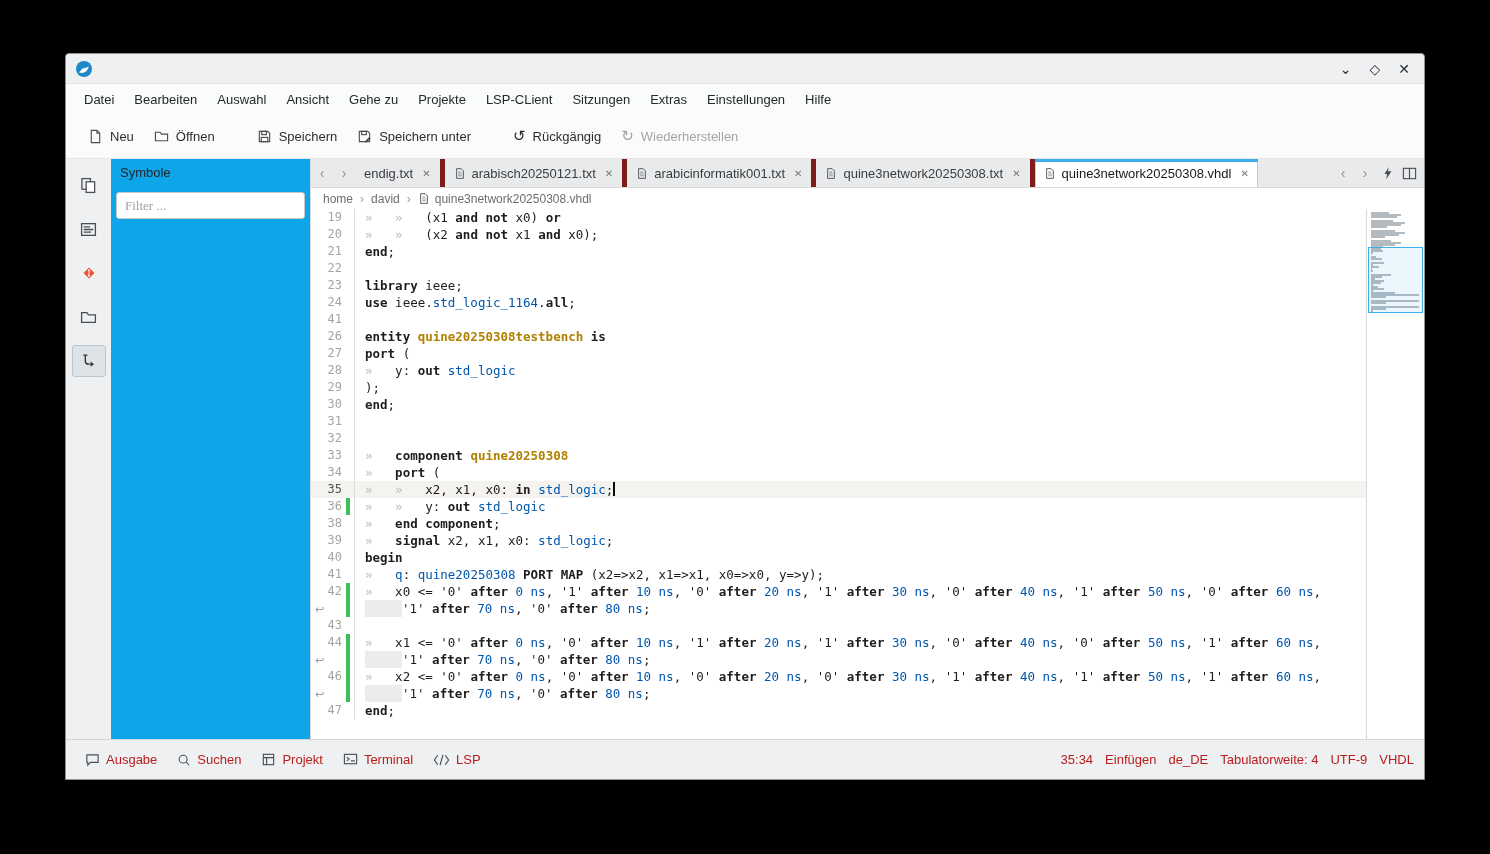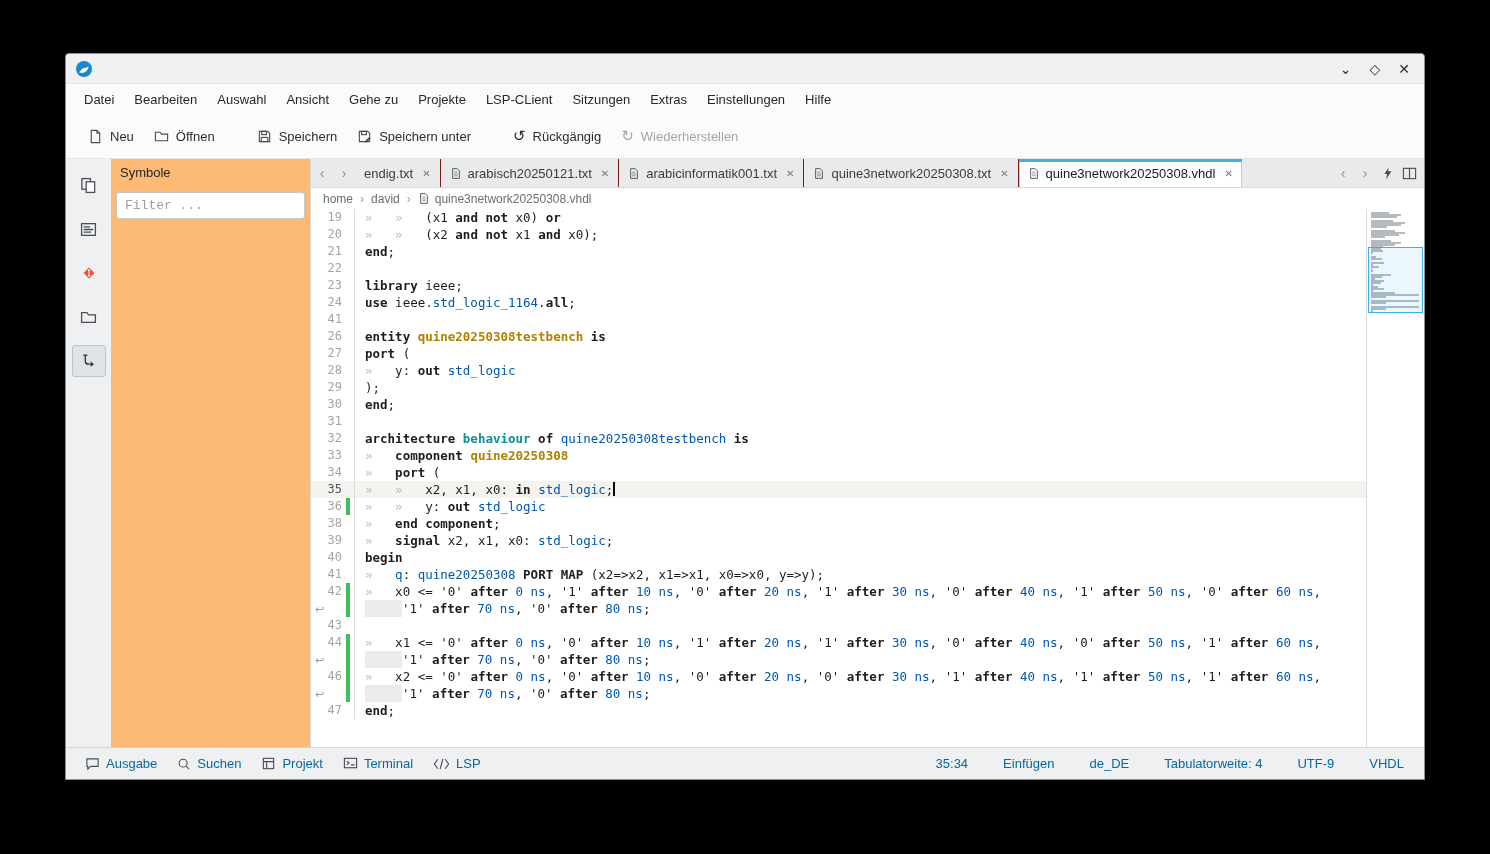--- a/index.html
+++ b/index.html
@@ -15,34 +15,34 @@
   .menubar{height:30px;flex:none;display:flex;align-items:center;background:#fafbfb;padding-left:8px}
   .menuitem{padding:5px 10px;color:#26292b}
   .toolbar{height:45px;flex:none;display:flex;align-items:center;background:#fbfbfc;padding:0 12px;border-bottom:1px solid #e4e5e6}
   .tbtn{display:flex;align-items:center;gap:7px;padding:7px 10px;color:#2b2e30}
   .tbtn.disabled{color:#a3a5a7}
   
   .main{flex:1;display:flex;min-height:0}
   .iconstrip{width:45px;flex:none;display:flex;flex-direction:column;align-items:center;padding-top:10px;gap:12px}
   .stripbtn{width:34px;height:32px;display:flex;align-items:center;justify-content:center;border-radius:3px}
   .stripbtn.active{background:#dde3e7;border:1px solid #b9c6cf}
-  .sidebar{width:200px;flex:none;display:flex;flex-direction:column;background:#fdba74;border-right:1px solid #d6d7d8;min-height:0}
+  .sidebar{width:200px;flex:none;display:flex;flex-direction:column;background:#0ea5e9;border-right:1px solid #d6d7d8;min-height:0}
   .sidebar-header{padding:6px 9px;color:#232629}
   .sidebar-tree{flex:1;background:#fff;border:1px solid #cfd0d2;margin:0 1px;padding:4px 2px;overflow:hidden;min-height:0}
   .tree-item{display:flex;align-items:flex-start;white-space:nowrap;overflow:hidden}
   .tree-elbow{flex:none;width:8px;height:9px;border-left:1px dotted #a6a7a9;border-bottom:1px dotted #a6a7a9;margin:1px 3px 0 3px}
   .tree-label{font-size:12.5px;color:#3c3f41;overflow:hidden;text-overflow:ellipsis}
-  .filter{margin:6px 5px;height:27px;border:1px solid #c6c7c9;border-radius:3px;background:#fff;padding:0 8px;font-size:13px;color:#2b2e30;font-family:Liberation Mono, monospace}
+  .filter{margin:6px 5px;height:27px;border:1px solid #c6c7c9;border-radius:3px;background:#fff;padding:0 8px;font-size:13px;color:#2b2e30;font-family:Liberation Serif, serif}
   .filter::placeholder{color:#9d9fa1}
   
   .editorcol{flex:1;display:flex;flex-direction:column;min-width:0;background:#fff}
   .tabbar{height:29px;flex:none;background:#e9eaeb;display:flex;align-items:stretch;border-bottom:1px solid #d9dadb}
   .tabnav{width:22px;display:flex;align-items:center;justify-content:center;color:#8e9092;font-size:14px}
   .tablist{display:flex;overflow:hidden}
-  .tab{display:flex;align-items:center;gap:6px;padding:0 9px;border-right:1px solid #7f1d1d;color:#3a3d3f;white-space:nowrap}
+  .tab{display:flex;align-items:center;gap:6px;padding:0 9px;border-right:5px solid #7f1d1d;color:#3a3d3f;white-space:nowrap}
   .tab.active{background:#fff;color:#17191b;box-shadow:inset 0 3px 0 #3daee9,inset 1px 0 0 #c8c9ca,inset -1px 0 0 #c8c9ca;border-right:none;margin-bottom:-1px}
   .tabclose{color:#76787a;font-size:10px;margin-left:3px;font-family:"DejaVu Sans",sans-serif}
   .tabbar-right{margin-left:auto;display:flex;align-items:stretch;padding-right:4px}
   .breadcrumb{height:21px;flex:none;background:#fff;display:flex;align-items:center;padding-left:12px;gap:7px;font-size:12px;color:#6b6e70}
   .crumb-sep{color:#9b9da0}
   .crumb-file{display:flex;align-items:center;gap:5px}
   
   .editorbody{flex:1;display:flex;min-height:0;overflow:hidden}
   .codearea{flex:1;min-width:0;overflow:hidden;font-family:"DejaVu Sans Mono",monospace;font-size:12.5px;line-height:17px;background:#fff}
   .row{display:flex;height:17px;white-space:pre}
@@ -62,24 +62,24 @@
   .tk-n{color:#0057ae}
   .tk-e{color:#b08000;font-weight:700}
   .tk-a{color:#0d8f93;font-weight:700}
   .tk-c{color:#1f1c1b}
   .tk-tab{color:#bdbdb9}
   
   .minimap{width:58px;flex:none;border-left:1px solid #d8d9da;background:#fff;position:relative;padding:3px 4px}
   .mmbar{height:1.5px;margin-bottom:0.5px;background:#b3bac0}
   .mmview{position:absolute;left:1px;right:1px;border:1px solid #3daee9;background:rgba(61,174,233,0.10)}
   
-  .statusbar{height:32px;flex:none;background:#eff0f1;border-top:1px solid #d4d5d6;display:flex;align-items:center;padding:0 10px;color:#0369a1}
+  .statusbar{height:40px;flex:none;background:#eff0f1;border-top:1px solid #d4d5d6;display:flex;align-items:center;padding:0 10px;color:#b91c1c}
   .sb-left{display:flex;gap:2px}
   .sbbtn{display:flex;align-items:center;gap:6px;padding:4px 9px}
-  .sb-right{margin-left:auto;display:flex;gap:35px;margin-right:10px}
+  .sb-right{margin-left:auto;display:flex;gap:12px;}
   .icn{display:inline-flex;align-items:center;justify-content:center}
   .icn svg{display:block}
   .uglyph{font-family:"DejaVu Sans",sans-serif;font-size:15px;line-height:1}
 </style>
 </head>
 <body>
 
 <div class="window">
   <div class="titlebar">
     <span class="appicon icn">
@@ -301,21 +301,21 @@
             <div class="row"><div class="gutter"><span class="ln">22</span></div><div class="code"></div></div>
             <div class="row"><div class="gutter"><span class="ln">23</span></div><div class="code"><span class="tk-k">library</span><span class="tk-p"> ieee;</span></div></div>
             <div class="row"><div class="gutter"><span class="ln">24</span></div><div class="code"><span class="tk-k">use</span><span class="tk-p"> ieee.</span><span class="tk-t">std_logic_1164</span><span class="tk-p">.</span><span class="tk-k">all</span><span class="tk-p">;</span></div></div>
             <div class="row"><div class="gutter"><span class="ln">41</span></div><div class="code"></div></div>
             <div class="row"><div class="gutter"><span class="ln">26</span></div><div class="code"><span class="tk-k">entity</span><span class="tk-p"> </span><span class="tk-e">quine20250308testbench</span><span class="tk-p"> </span><span class="tk-k">is</span></div></div>
             <div class="row"><div class="gutter"><span class="ln">27</span></div><div class="code"><span class="tk-k">port</span><span class="tk-p"> (</span></div></div>
             <div class="row"><div class="gutter"><span class="ln">28</span></div><div class="code"><span class="tk-tab">»   </span><span class="tk-p">y: </span><span class="tk-k">out</span><span class="tk-p"> </span><span class="tk-t">std_logic</span></div></div>
             <div class="row"><div class="gutter"><span class="ln">29</span></div><div class="code"><span class="tk-p">);</span></div></div>
             <div class="row"><div class="gutter"><span class="ln">30</span></div><div class="code"><span class="tk-k">end</span><span class="tk-p">;</span></div></div>
             <div class="row"><div class="gutter"><span class="ln">31</span></div><div class="code"></div></div>
-            <div class="row"><div class="gutter"><span class="ln">32</span></div><div class="code"><span class="tk-k">architecture</span><span class="tk-p"> </span><span class="tk-a">behaviour</span><span class="tk-p"> </span><span class="tk-k">of</span><span class="tk-p"> </span><span class="tk-t">quine20250308testbench</span><span class="tk-p"> </span><span class="tk-k">is</span></div></div>
+            <div class="row"><div class="gutter"><span class="ln">32</span></div></div>
             <div class="row"><div class="gutter"><span class="ln">33</span></div><div class="code"><span class="tk-tab">»   </span><span class="tk-k">component</span><span class="tk-p"> </span><span class="tk-e">quine20250308</span></div></div>
             <div class="row"><div class="gutter"><span class="ln">34</span></div><div class="code"><span class="tk-tab">»   </span><span class="tk-k">port</span><span class="tk-p"> (</span></div></div>
             <div class="row current"><div class="gutter"><span class="ln">35</span></div><div class="code"><span class="tk-tab">»   »   </span><span class="tk-p">x2, x1, x0: </span><span class="tk-k">in</span><span class="tk-p"> </span><span class="tk-t">std_logic</span><span class="tk-p">;</span><span class="cursor"></span></div></div>
             <div class="row"><div class="gutter"><span class="ln">36</span><span class="modbar"></span></div><div class="code"><span class="tk-tab">»   »   </span><span class="tk-p">y: </span><span class="tk-k">out</span><span class="tk-p"> </span><span class="tk-t">std_logic</span></div></div>
             <div class="row"><div class="gutter"><span class="ln">38</span></div><div class="code"><span class="tk-tab">»   </span><span class="tk-k">end</span><span class="tk-p"> </span><span class="tk-k">component</span><span class="tk-p">;</span></div></div>
             <div class="row"><div class="gutter"><span class="ln">39</span></div><div class="code"><span class="tk-tab">»   </span><span class="tk-k">signal</span><span class="tk-p"> x2, x1, x0: </span><span class="tk-t">std_logic</span><span class="tk-p">;</span></div></div>
             <div class="row"><div class="gutter"><span class="ln">40</span></div><div class="code"><span class="tk-k">begin</span></div></div>
             <div class="row"><div class="gutter"><span class="ln">41</span></div><div class="code"><span class="tk-tab">»   </span><span class="tk-t">q</span><span class="tk-p">: </span><span class="tk-t">quine20250308</span><span class="tk-p"> </span><span class="tk-k">PORT MAP</span><span class="tk-p"> (x2=&gt;x2, x1=&gt;x1, x0=&gt;x0, y=&gt;y);</span></div></div>
             <div class="row"><div class="gutter"><span class="ln">42</span><span class="modbar"></span></div><div class="code"><span class="tk-tab">»   </span><span class="tk-p">x0 &lt;= </span><span class="tk-c">'0'</span><span class="tk-p"> </span><span class="tk-k">after</span><span class="tk-p"> </span><span class="tk-n">0 ns</span><span class="tk-p">, </span><span class="tk-c">'1'</span><span class="tk-p"> </span><span class="tk-k">after</span><span class="tk-p"> </span><span class="tk-n">10 ns</span><span class="tk-p">, </span><span class="tk-c">'0'</span><span class="tk-p"> </span><span class="tk-k">after</span><span class="tk-p"> </span><span class="tk-n">20 ns</span><span class="tk-p">, </span><span class="tk-c">'1'</span><span class="tk-p"> </span><span class="tk-k">after</span><span class="tk-p"> </span><span class="tk-n">30 ns</span><span class="tk-p">, </span><span class="tk-c">'0'</span><span class="tk-p"> </span><span class="tk-k">after</span><span class="tk-p"> </span><span class="tk-n">40 ns</span><span class="tk-p">, </span><span class="tk-c">'1'</span><span class="tk-p"> </span><span class="tk-k">after</span><span class="tk-p"> </span><span class="tk-n">50 ns</span><span class="tk-p">, </span><span class="tk-c">'0'</span><span class="tk-p"> </span><span class="tk-k">after</span><span class="tk-p"> </span><span class="tk-n">60 ns</span><span class="tk-p">,</span></div></div>
             <div class="row"><div class="gutter"><span class="wrapmark">↩</span><span class="modbar"></span></div><div class="code"><span class="wrapindent"></span><span class="tk-c">'1'</span><span class="tk-p"> </span><span class="tk-k">after</span><span class="tk-p"> </span><span class="tk-n">70 ns</span><span class="tk-p">, </span><span class="tk-c">'0'</span><span class="tk-p"> </span><span class="tk-k">after</span><span class="tk-p"> </span><span class="tk-n">80 ns</span><span class="tk-p">;</span></div></div>

